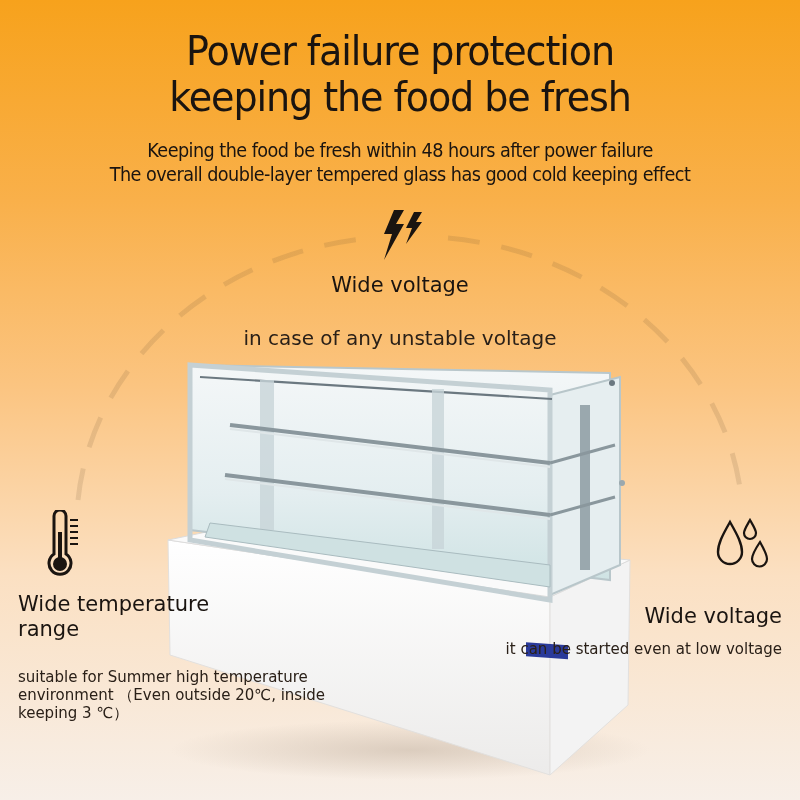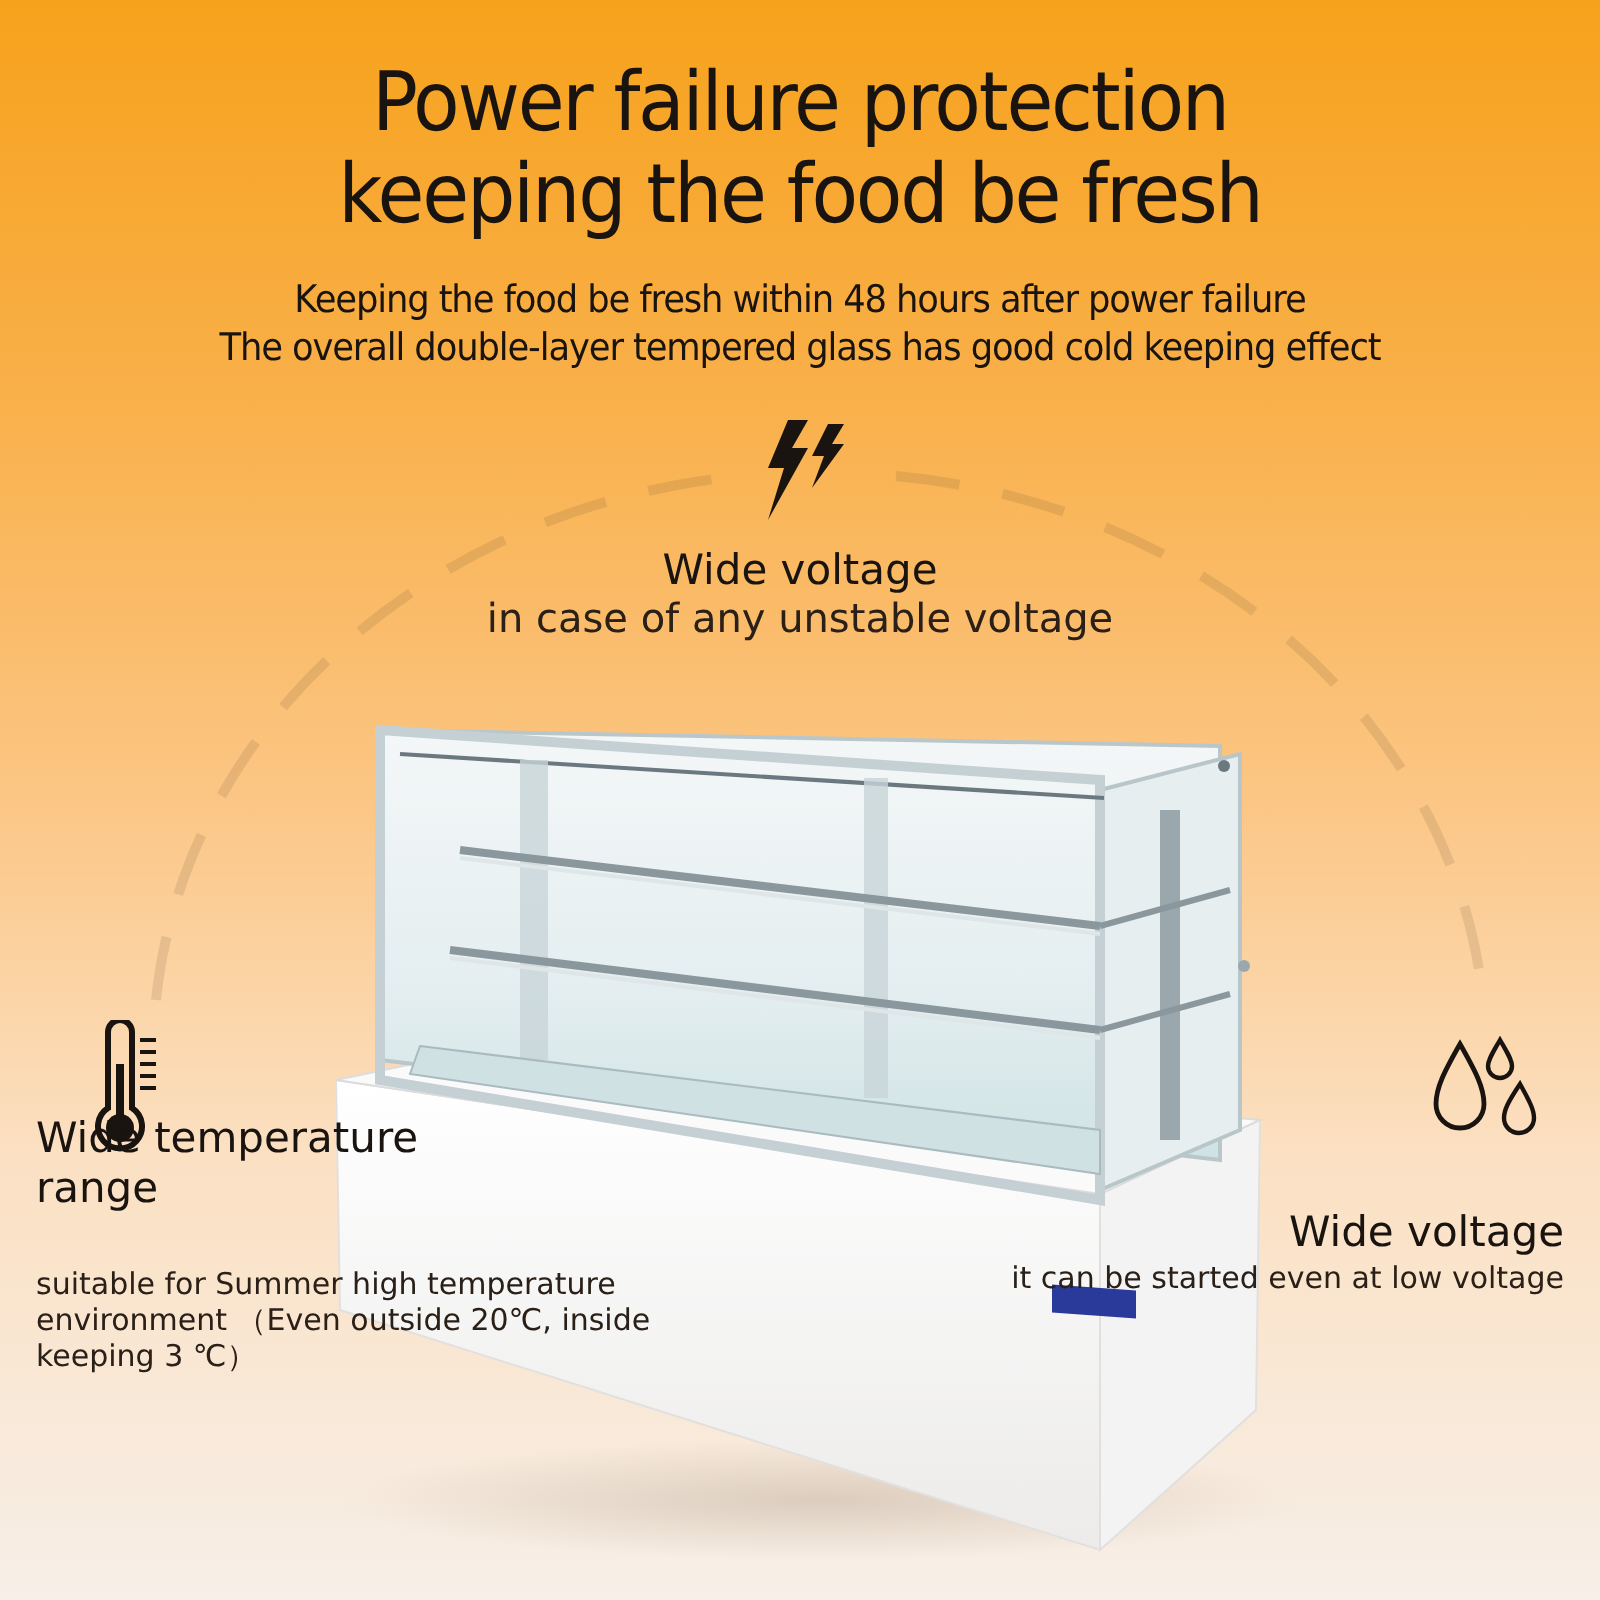--- a/index.html
+++ b/index.html
@@ -7,26 +7,26 @@
     font-family:"DejaVu Sans", sans-serif; color:#1a1410;
     background: linear-gradient(180deg, #f7a21c 0%, #f9b04a 25%, #fbc480 48%, #fbe0c2 72%, #f7efe8 100%);
   }
   .abs { position:absolute; }
   .headline { left:0; width:800px; text-align:center; font-size:41px; line-height:46px; top:28px; letter-spacing:-1.2px; font-family:"DejaVu Sans", sans-serif; font-weight:normal; transform:scaleX(0.93); transform-origin:center; }
   .subline { left:0; width:800px; text-align:center; font-size:19px; line-height:24px; top:138px; letter-spacing:-0.6px; transform:scaleX(0.93); transform-origin:center; }
   .feat-title { font-weight:normal; font-size:21px; line-height:24px; }
   .feat-text { font-size:17px; line-height:20px; color:#2a2018; }
   .top-feature { left:0; width:800px; text-align:center; top:273px; }
   .top-feature .feat-title { font-size:21px; }
-  .top-feature .feat-text { font-size:20px; line-height:24px; }
-  .left-feature { left:18px; top:557px; width:330px; }
+  .top-feature .feat-text { font-size:20px; line-height:24px;margin-top:29px; }
+  .left-feature { left:18px; top:592px; width:330px; }
   .left-feature .feat-title { font-size:21px; line-height:25px; }
   .left-feature .feat-text { font-size:15px; line-height:18px; margin-top:26px; }
   .right-feature { right:18px; top:604px; width:320px; text-align:right; }
-  .right-feature .feat-text { font-size:15px; line-height:18px; margin-top:2px; }
+  .right-feature .feat-text { font-size:15px; line-height:18px; margin-top:12px; }
   svg { display:block; }
 </style>
 </head>
 <body>
 
 <svg class="abs" style="left:0;top:0" width="800" height="800" viewBox="0 0 800 800">
   <defs>
     <linearGradient id="arcfade" x1="0" y1="0" x2="0" y2="1" gradientUnits="userSpaceOnUse">
       <stop offset="0" stop-color="#2a1a0a" stop-opacity="1"></stop>
       <stop offset="0.55" stop-color="#3a2810" stop-opacity="0.9"></stop>

